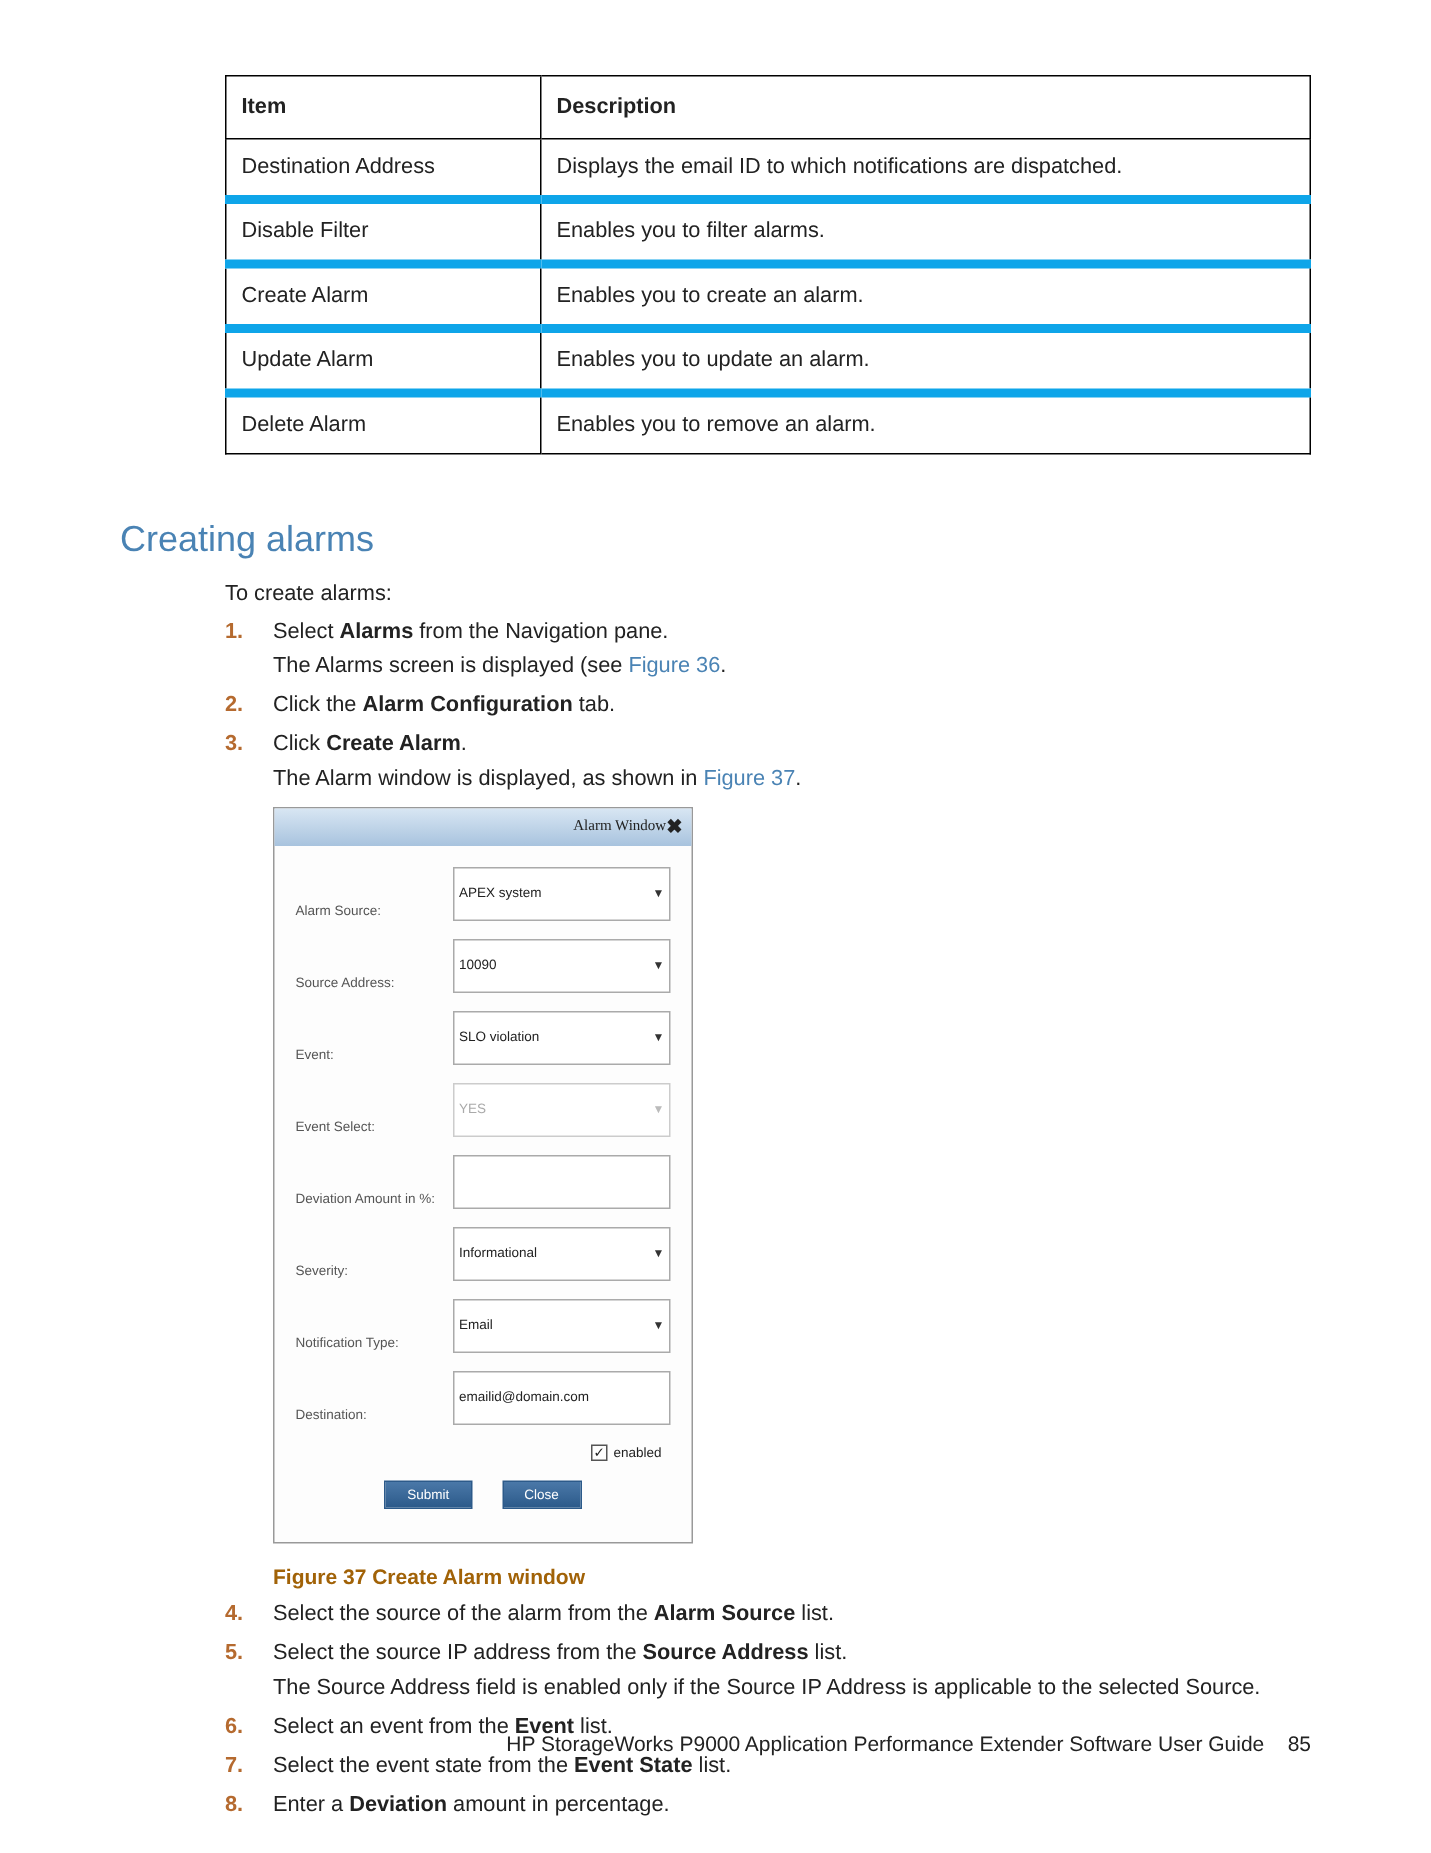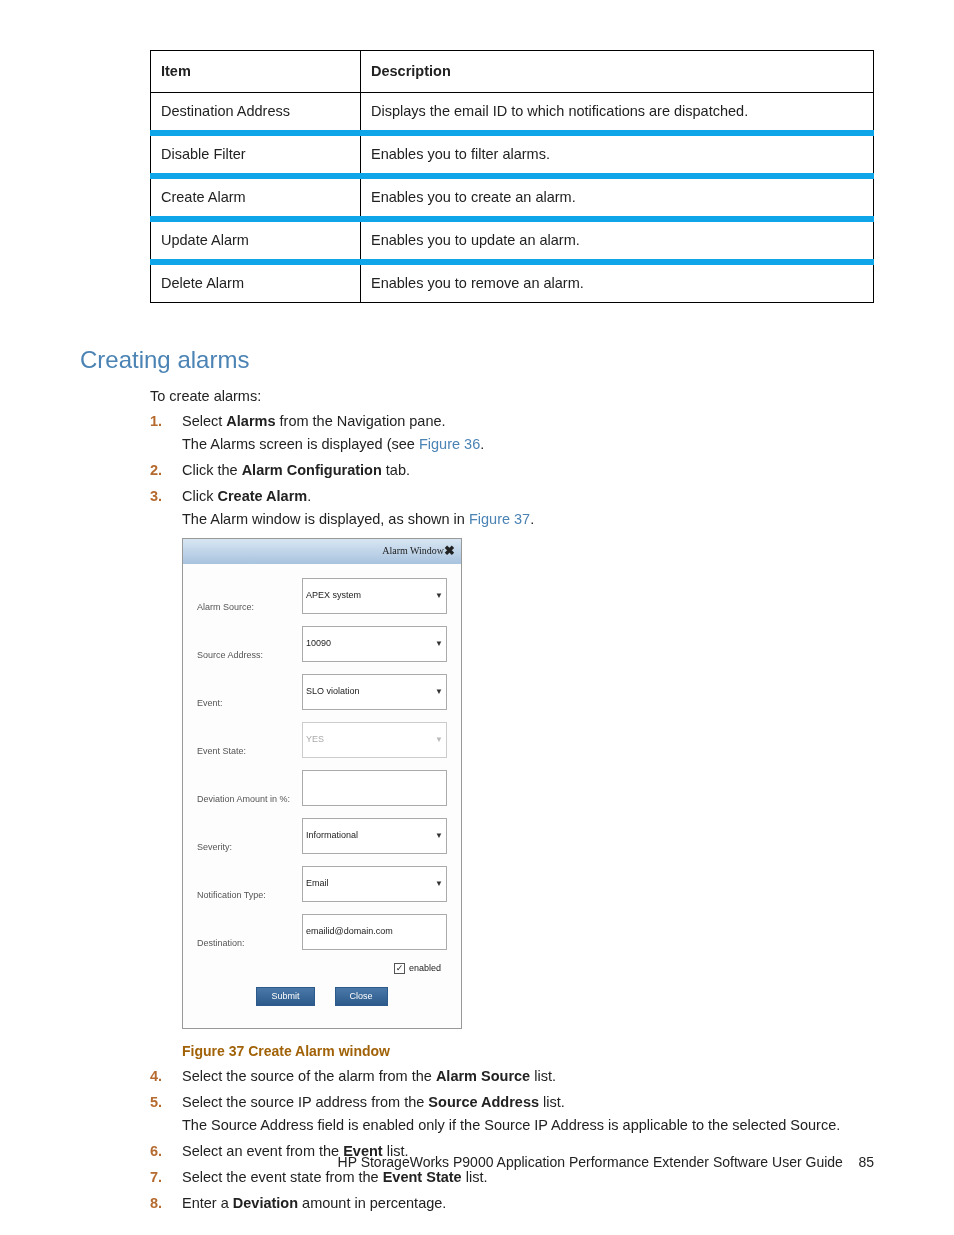--- a/index.html
+++ b/index.html
@@ -203,21 +203,21 @@
               </div>
           </div>
           <div class="frow">
             <div class="flabel">Event:</div>
             <div class="fctrl">
                 <span>SLO violation</span>
                 <span class="tri">▼</span>
               </div>
           </div>
           <div class="frow">
-            <div class="flabel">Event State:</div>
+            <div class="flabel">Event Select:</div>
             <div class="fctrl disabled">
                 <span>YES</span>
                 <span class="tri" style="color:#bbb">▼</span>
               </div>
           </div>
           <div class="frow">
             <div class="flabel">Deviation Amount in %:</div>
             <div class="fctrl">
                 <span></span>
               </div>

